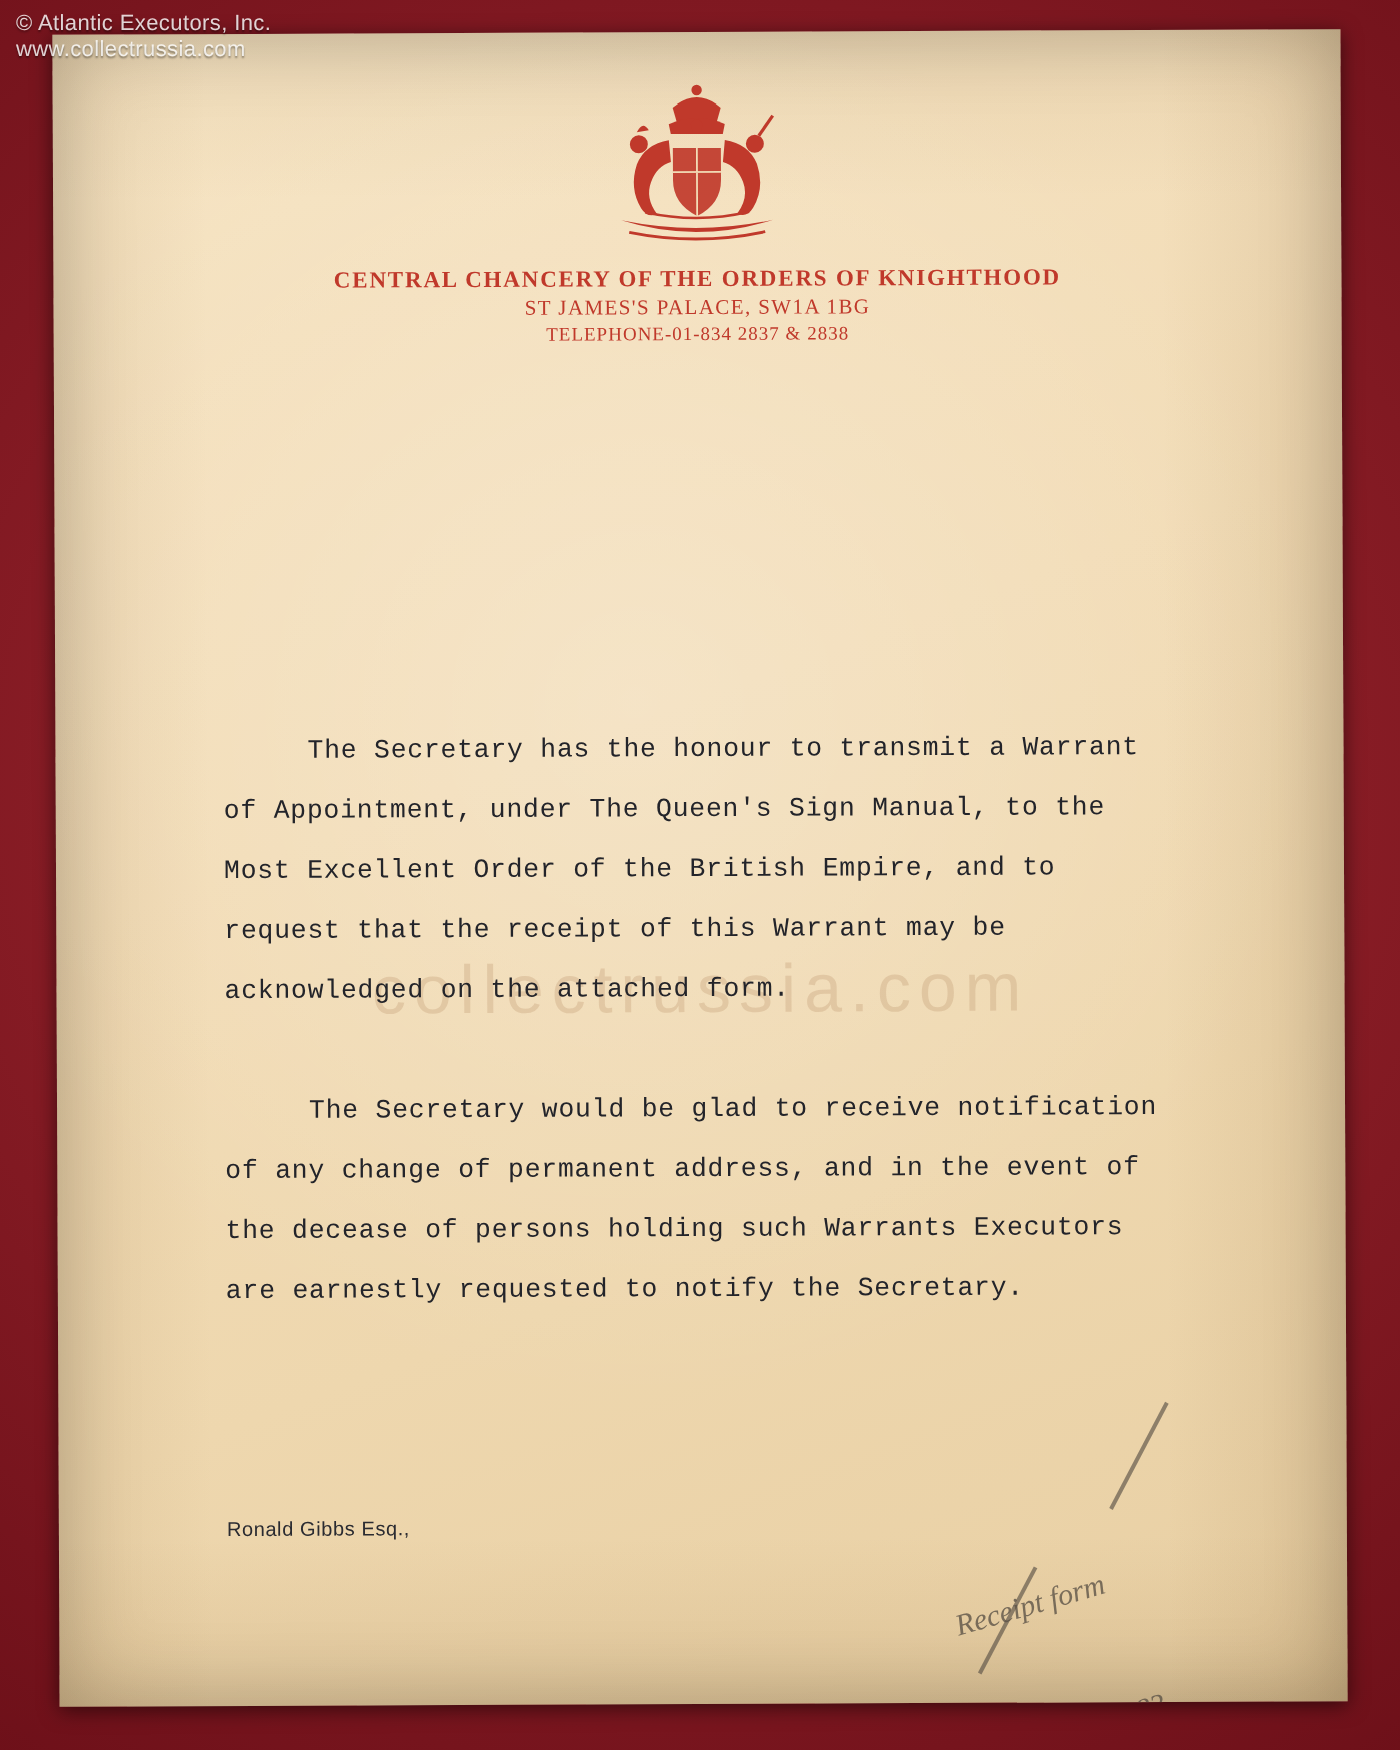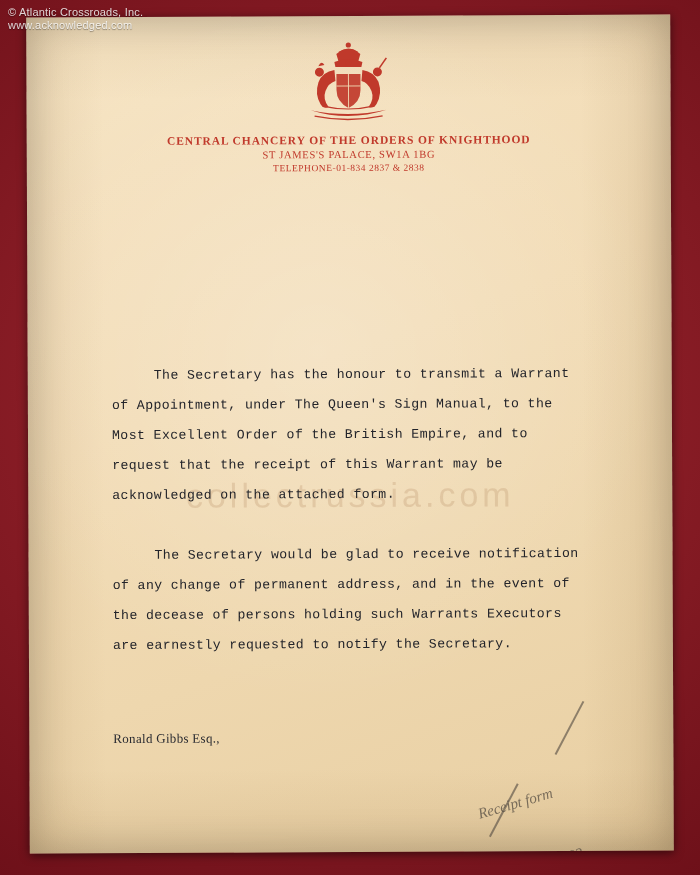--- a/index.html
+++ b/index.html
@@ -137,24 +137,24 @@
   }
   .para p {
     margin: 0;
     white-space: pre;
   }
 
   
   .addressee {
     position: absolute;
     left: 84px;
-    top: 712px;
+    top: 739px;
     z-index: 6;
-    font-family: Liberation Serif, serif;
-    font-size: 13px;
+    font-family: Liberation Sans, sans-serif;
+    font-size: 10px;
     line-height: 20px;
     color: #2a2b31;
     letter-spacing: 0.3px;
   }
   .addressee .rank {
     padding-left: 66px;
     display: block;
   }
 
   
@@ -196,22 +196,22 @@
     top: 108px;
     transform: rotate(-62deg);
   }
 </style>
 </head>
 <body>
 
 <div class="backdrop"></div>
 
 <div class="watermark">
-  <span>© Atlantic Crossroads, Inc.</span>
-  <span class="line2">www.acknowledged.com</span>
+  <span>© Atlantic Executors, Inc.</span>
+  <span class="line2">www.collectrussia.com</span>
 </div>
 
 <div class="sheet">
 
   <div class="sheet-ghost">collectrussia.com</div>
 
   <div class="letterhead">
     <svg class="crest" viewBox="0 0 120 86" aria-hidden="true">
       <g fill="none" stroke="#c0392b" stroke-width="1.1">
 

